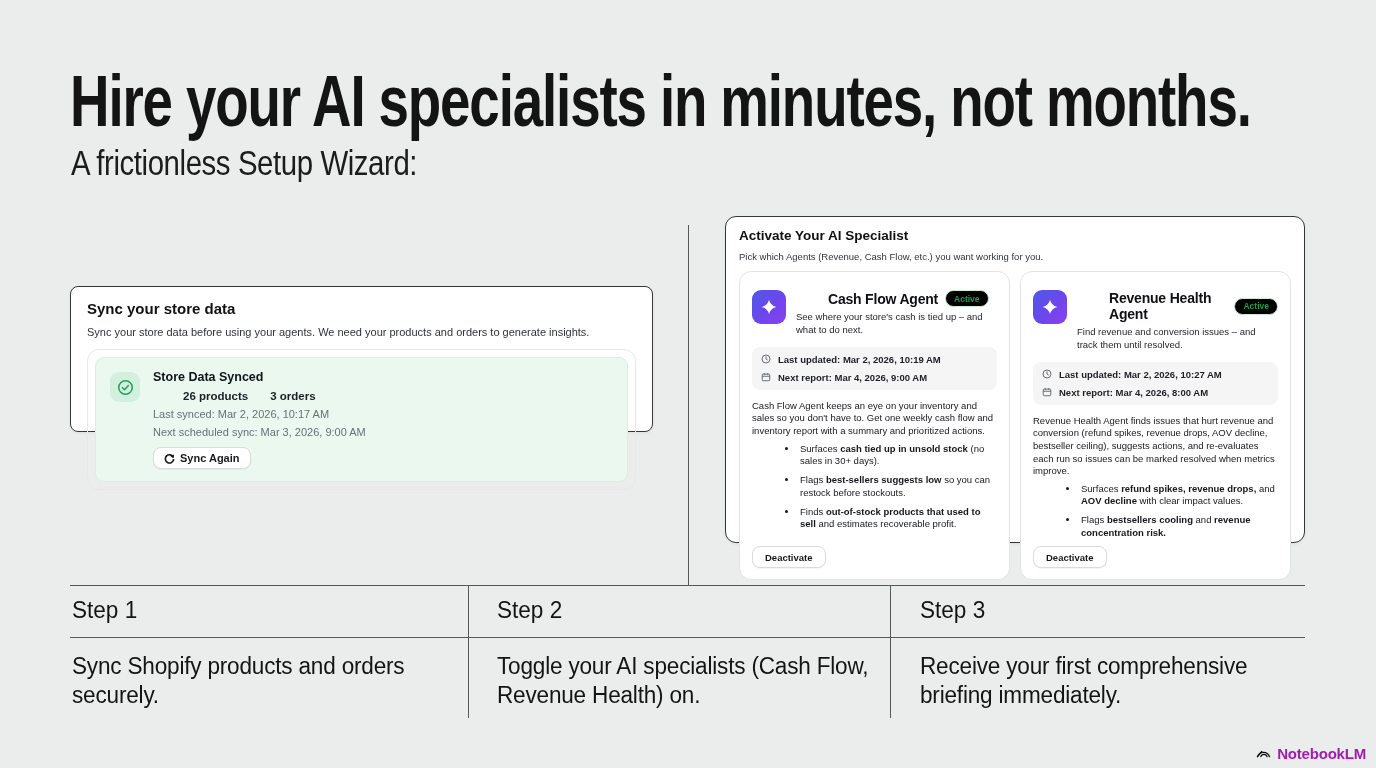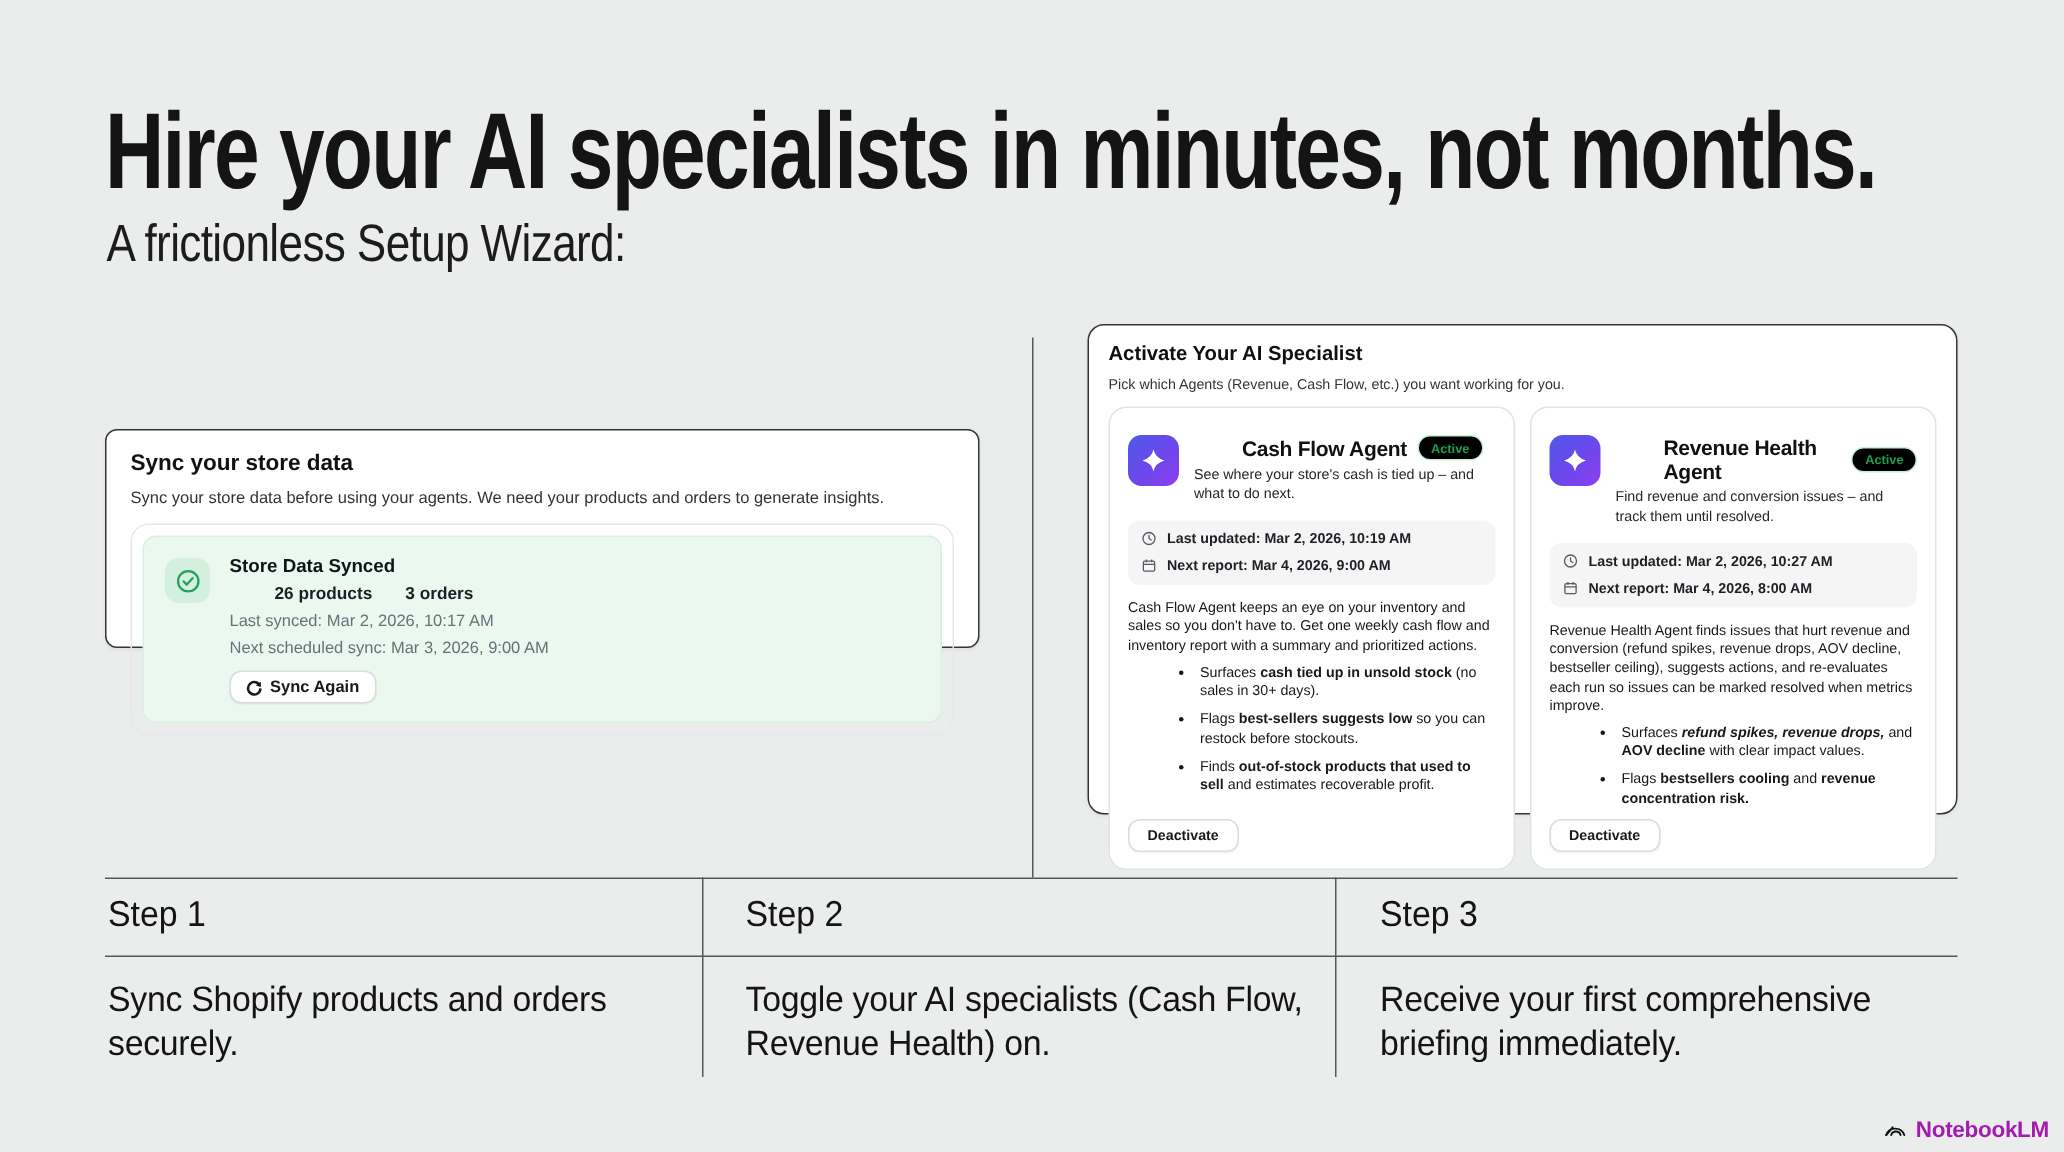--- a/index.html
+++ b/index.html
@@ -255,21 +255,21 @@
               <svg width="10" height="10" viewBox="0 0 16 16">
                 <rect x="2" y="3.4" width="12" height="10.6" rx="1.6" fill="none" stroke="#555b63" stroke-width="1.4"></rect>
                 <path d="M2 6.8 H14 M5.2 1.6 v2.8 M10.8 1.6 v2.8" fill="none" stroke="#555b63" stroke-width="1.4"></path>
               </svg>
             </span>
             <span>Next report: Mar 4, 2026, 8:00 AM</span>
           </div>
         </div>
         <div class="agent-desc">Revenue Health Agent finds issues that hurt revenue and conversion (refund spikes, revenue drops, AOV decline, bestseller ceiling), suggests actions, and re-evaluates each run so issues can be marked resolved when metrics improve.</div>
         <ul class="agent-bullets">
-            <li><span>Surfaces </span><span style="font-weight: 700; font-style: italic;">refund spikes, revenue drops,</span><span> and </span><span style="font-weight: 700;">AOV decline</span><span> with clear impact values.</span></li>
+            <li><span>Surfaces </span><span style="font-weight: 700;">refund spikes, revenue drops,</span><span> and </span><span style="font-weight: 700;">AOV decline</span><span> with clear impact values.</span></li>
             <li><span>Flags </span><span style="font-weight: 700;">bestsellers cooling</span><span> and </span><span style="font-weight: 700;">revenue concentration risk.</span></li>
           </ul>
         <button class="deactivate-btn">Deactivate</button>
       </div>
 
     </div>
   </div>
 
   <div class="hline table-top"></div>
   <div class="hline table-mid"></div>

